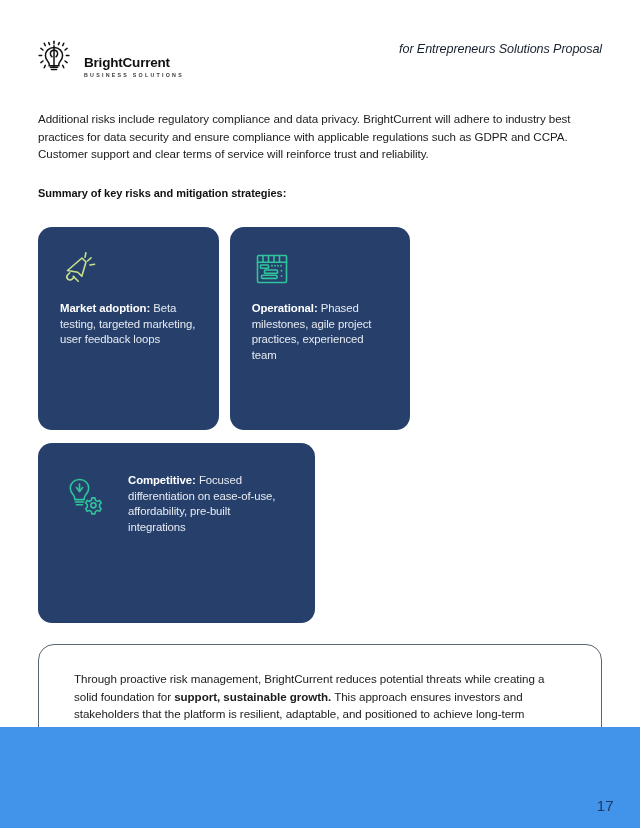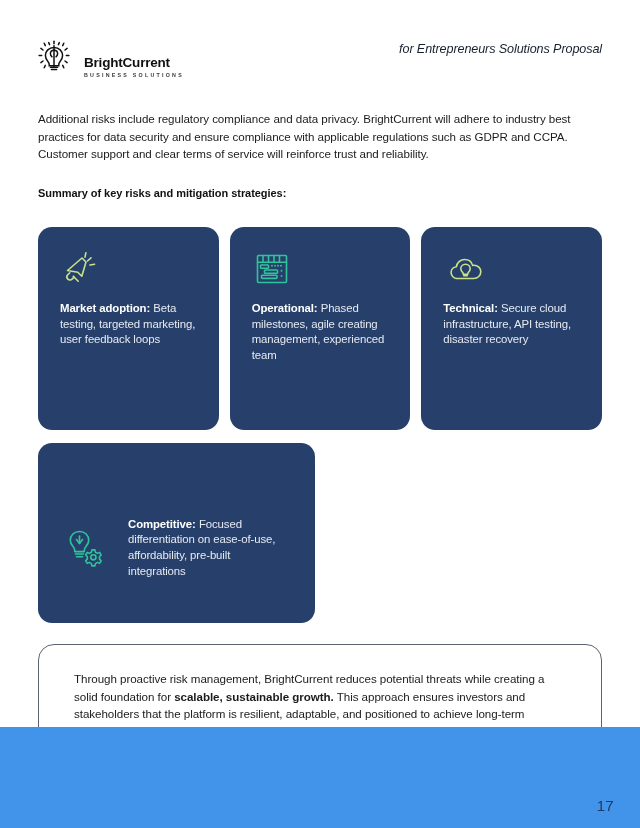--- a/index.html
+++ b/index.html
@@ -153,21 +153,21 @@
 
   .cards-row-1 .card { width: 180.7px; }
   .cards-row-2 .card { width: 276.5px; }
 
   .card-v {
     padding: 22px 22px 0 22px;
   }
 
   .card-h {
     display: flex;
-    align-items: center;
+    align-items: flex-start;
     padding: 30px 29px 0 26px;
     gap: 20px;
   }
 
   .card-icon {
     display: block;
     flex: 0 0 auto;
   }
 
   .card-v .card-icon {
@@ -299,37 +299,24 @@
           <path d="M11.0 6.5v6.7M16.5 6.5v6.7M22.0 6.5v6.7M27.5 6.5v6.7"></path>
           <rect x="8.5" y="16.0" width="8.0" height="3.2" rx="0.8"></rect>
           <rect x="12.5" y="21.0" width="13.0" height="3.2" rx="0.8"></rect>
           <rect x="9.5" y="26.2" width="15.5" height="3.2" rx="0.8"></rect>
           <path d="M20.0 16.8h0.01M23.0 16.8h0.01M26.0 16.8h0.01M29.0 16.8h0.01" stroke-width="1.9"></path>
           <path d="M29.5 21.8h0.01M29.5 26.9h0.01" stroke-width="1.9"></path>
         </g>
       </svg>
       <div class="card-body">
         <span class="card-title">Operational:</span>
-        <span class="card-desc">Phased milestones, agile creating management, experienced team</span>
+        <span class="card-desc">Phased milestones, agile project practices, experienced team</span>
       </div>
     </div>
 
-    <div class="card card-v">
-      <svg class="card-icon" width="44" height="40" viewBox="0 0 44 40">
-        <g fill="none" stroke="#c9e18a" stroke-width="1.6" stroke-linecap="round" stroke-linejoin="round">
-          <path d="M13.0 29.5h17.8c3.9 0 7.0-3.0 7.0-6.7 0-3.6-3.0-6.6-6.8-6.6-0.5 0-1.0 0.05-1.4 0.15 -0.9-3.4-4.1-5.9-7.9-5.9 -4.3 0-7.9 3.2-8.3 7.3 -3.0 0.35-5.3 2.8-5.3 5.8 0 3.3 2.7 5.95 6.0 5.95z"></path>
-          <path d="M22.5 15.2c-2.6 0-4.7 2.0-4.7 4.5 0 1.6 0.9 2.6 1.7 3.5 0.5 0.6 0.7 1.0 0.7 1.6v0.5h4.6v-0.5c0-0.6 0.2-1.0 0.7-1.6 0.8-0.9 1.7-1.9 1.7-3.5 0-2.5-2.1-4.5-4.7-4.5z"></path>
-          <path d="M20.7 26.8h3.6"></path>
-        </g>
-      </svg>
-      <div class="card-body">
-        <span class="card-title">Technical:</span>
-        <span class="card-desc">Secure cloud infrastructure, API testing, disaster recovery</span>
-      </div>
-    </div>
 
   </div>
 
   <div class="cards-row-2">
 
     <div class="card card-h">
       <svg class="card-icon" width="44" height="44" viewBox="0 0 44 44">
         <g fill="none" stroke="#2fc49b" stroke-width="1.6" stroke-linecap="round" stroke-linejoin="round">
           <path d="M15.5 4.5c-5.4 0-9.2 3.9-9.2 8.7 0 3.2 1.6 5.1 2.9 6.6 1.0 1.2 1.5 2.2 1.5 3.5v1.3h9.6v-1.3c0-1.3 0.5-2.3 1.5-3.5 1.3-1.5 2.9-3.4 2.9-6.6 0-4.8-3.8-8.7-9.2-8.7z"></path>
           <path d="M11.4 27.0h8.2"></path>
@@ -343,19 +330,19 @@
       <div class="card-body">
         <span class="card-title">Competitive:</span>
         <span class="card-desc">Focused differentiation on ease-of-use, affordability, pre-built integrations</span>
       </div>
     </div>
 
 
   </div>
 
   <div class="callout">
-    <p class="callout-text"><span>Through proactive risk management, BrightCurrent reduces potential threats while creating a solid foundation for </span><b>scalable, sustainable growth.</b><span> This approach ensures investors and stakeholders that the platform is resilient, adaptable, and positioned to achieve long-term success.</span></p>
+    <p class="callout-text"><span>Through proactive risk management, BrightCurrent reduces potential threats while creating a solid foundation for </span><b>support, sustainable growth.</b><span> This approach ensures investors and stakeholders that the platform is resilient, adaptable, and positioned to achieve long-term success.</span></p>
   </div>
 
   <div class="blue-band"></div>
   <div class="page-number">17</div>
 
 </div>
 
 </body></html>

